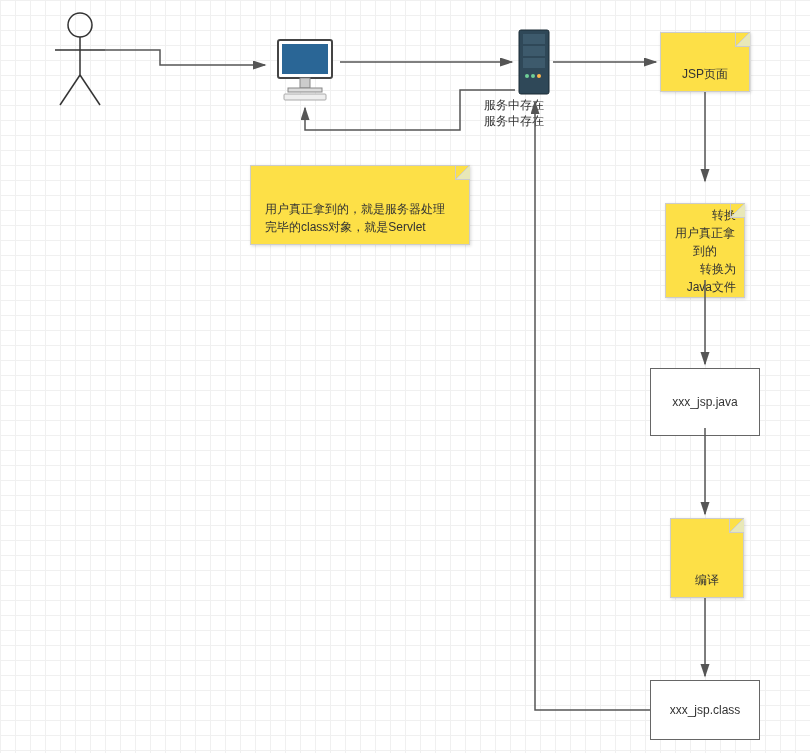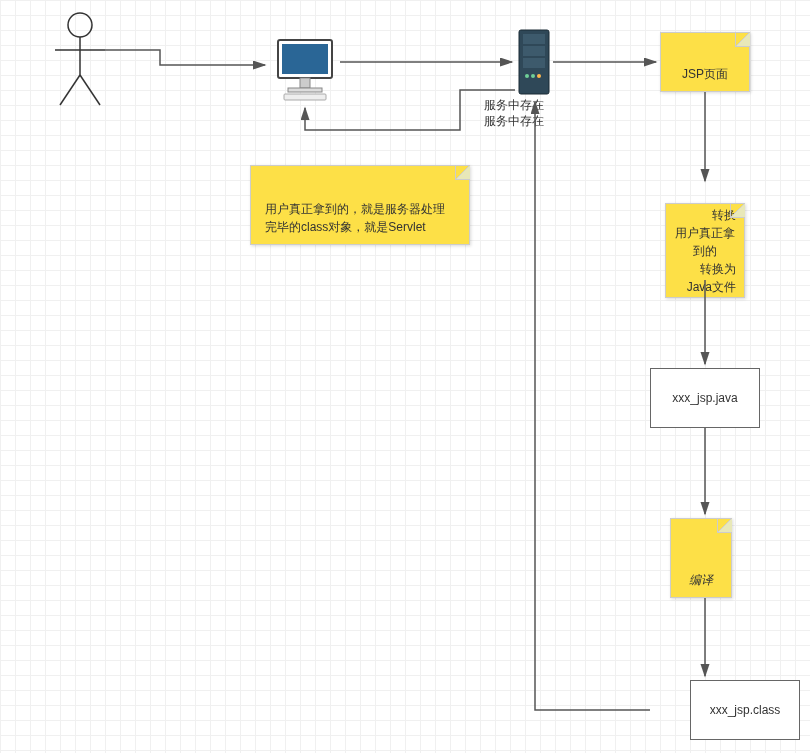--- a/index.html
+++ b/index.html
@@ -110,29 +110,29 @@
   <span>JSP页面</span>
 </div>
 
 <div class="note" style="left:665px; top:185px; width:80px; height:95px; flex-direction:column;margin-top:18px;">
   <div>转换</div>
   <div>用户真正拿到的</div>
   <div>转换为</div>
   <div>Java文件</div>
 </div>
 
-<div class="box" style="left:650px; top:368px; width:110px; height:60px;">
+<div class="box" style="left:650px; top:368px; width:110px; height:68px;">
   <span>xxx_jsp.java</span>
 </div>
 
-<div class="note" style="left:670px; top:518px; width:62px; height:80px;font-style:italic;">
+<div class="note" style="left:670px; top:518px; width:74px; height:80px;">
   <span>编译</span>
 </div>
 
-<div class="box" style="left:650px; top:680px; width:110px; height:60px;margin-left:40px;">
+<div class="box" style="left:650px; top:680px; width:110px; height:60px;">
   <span>xxx_jsp.class</span>
 </div>
 
 <svg class="arrows">
   <defs>
     <marker id="arrow" markerWidth="10" markerHeight="10" refX="8" refY="3" orient="auto" markerUnits="strokeWidth">
       <path d="M0,0 L0,6 L9,3 z" fill="#555"></path>
     </marker>
   </defs>
 

